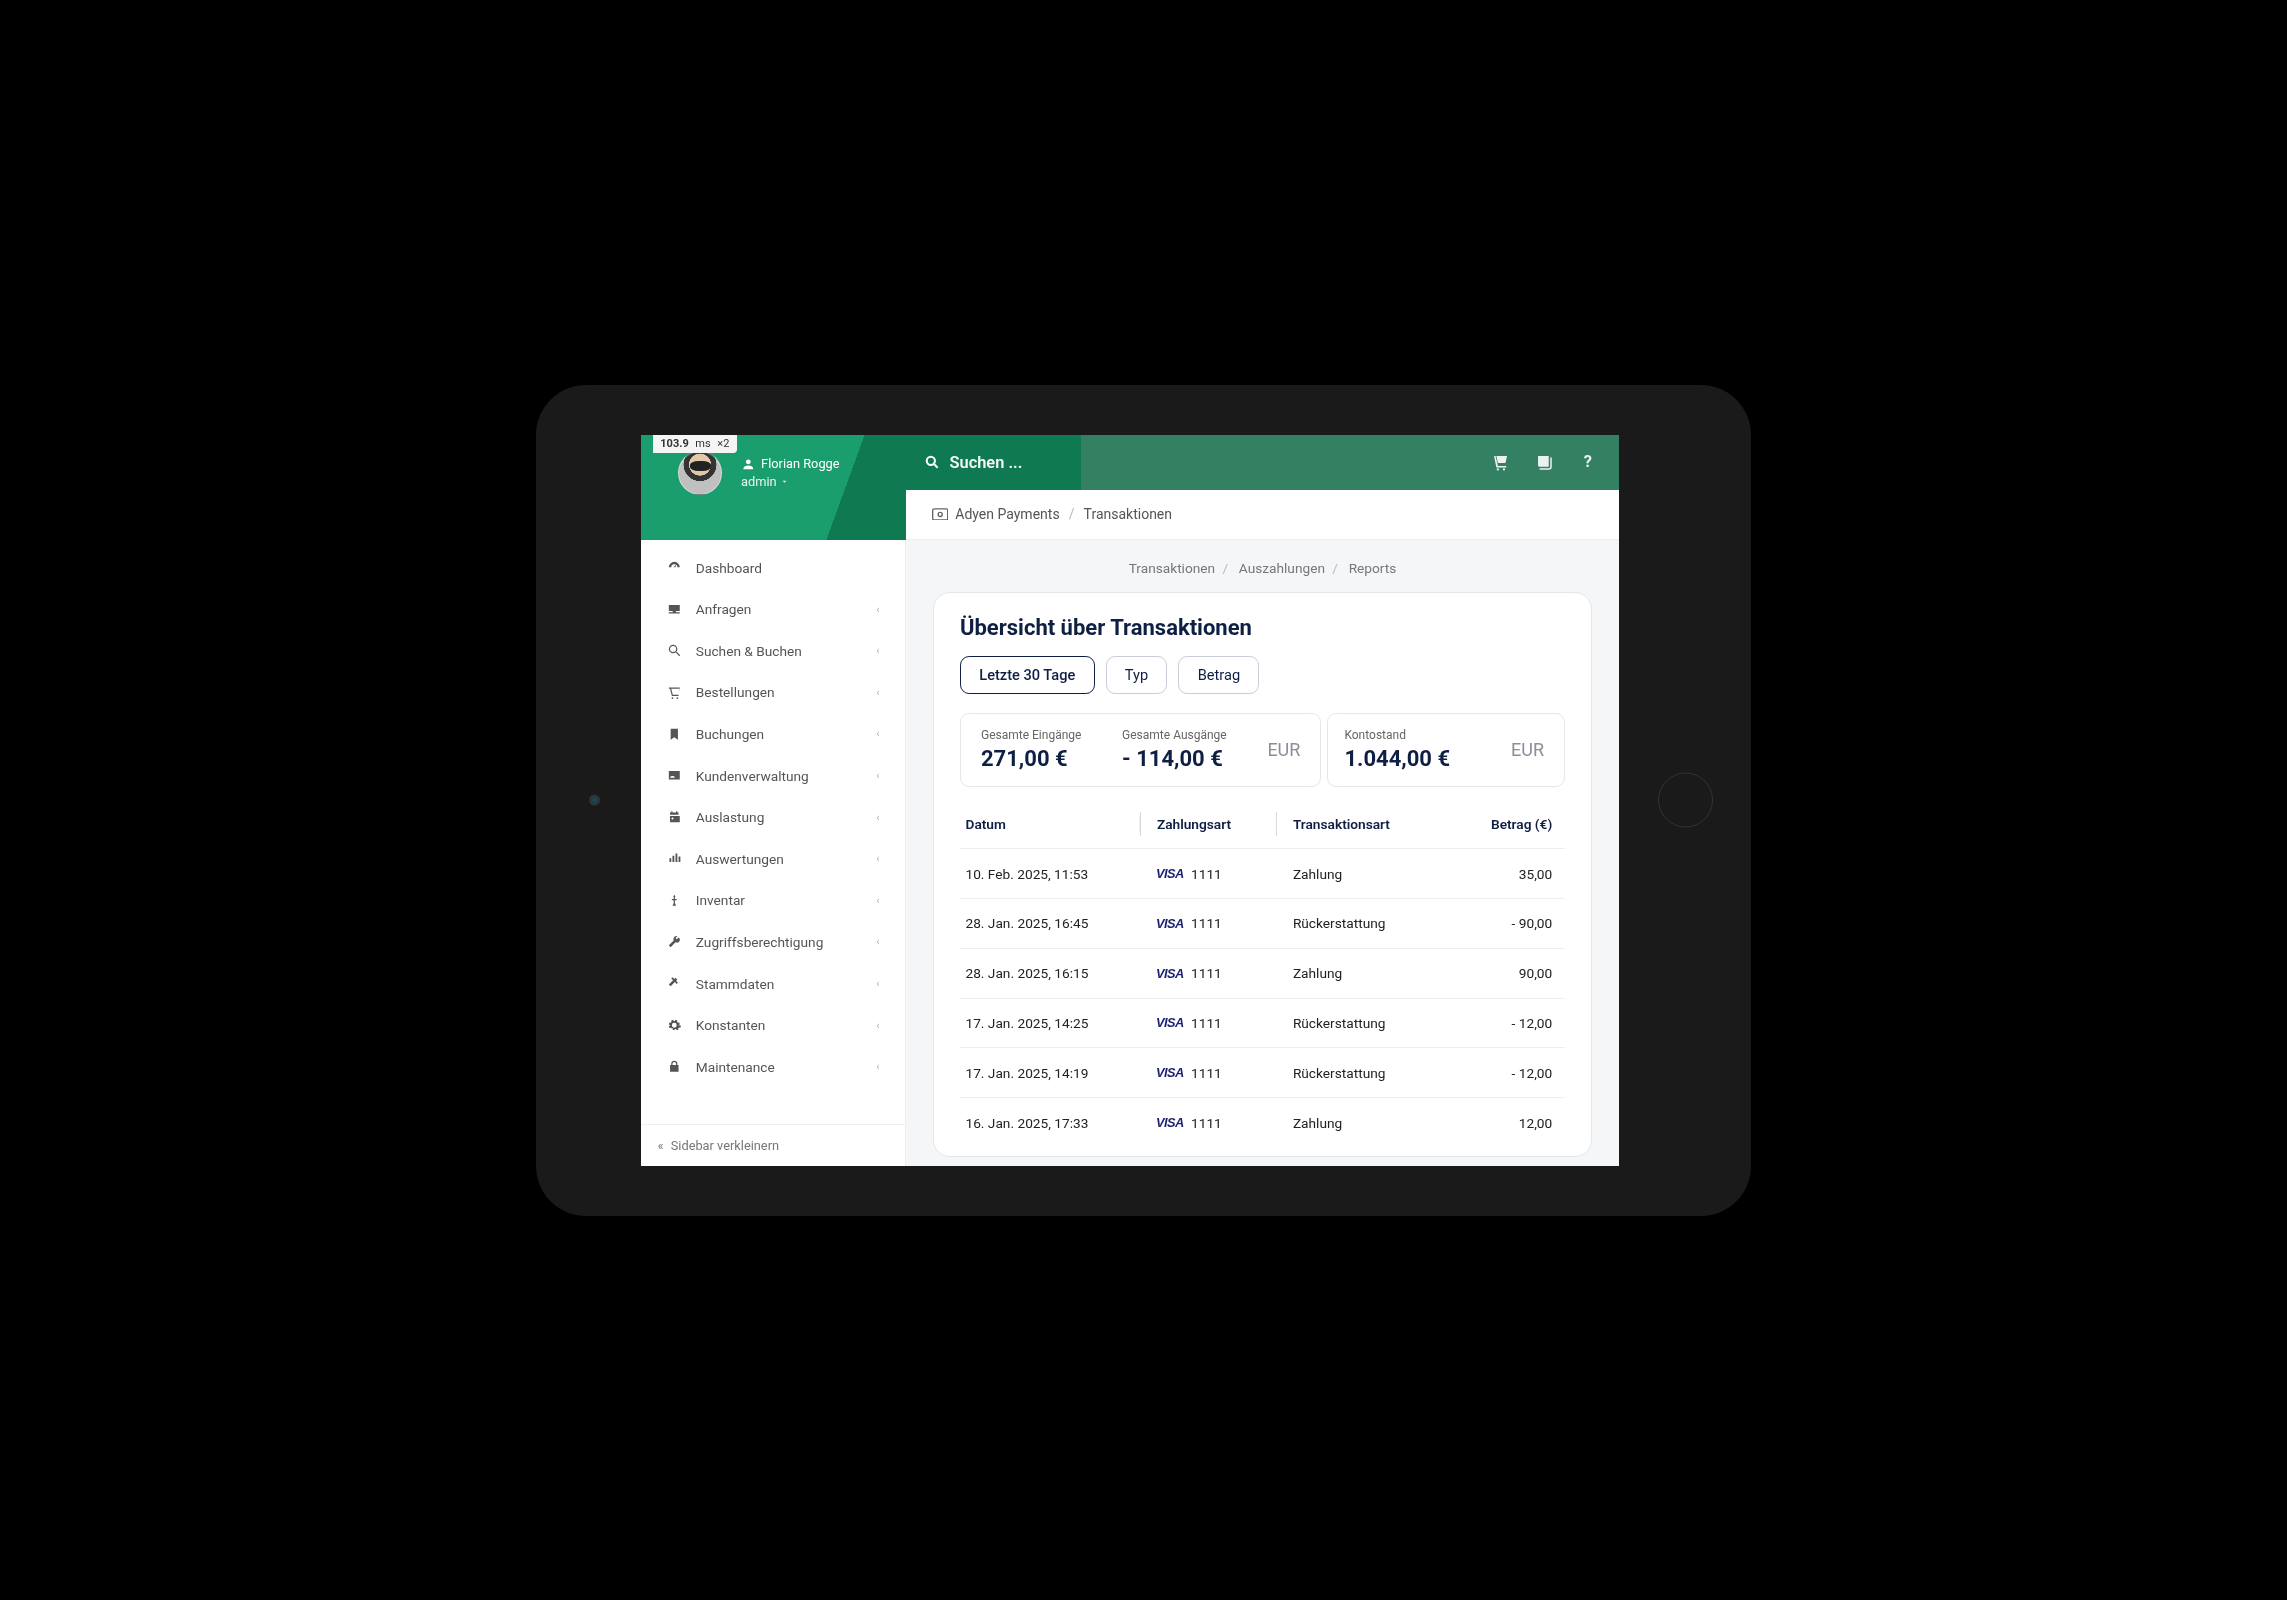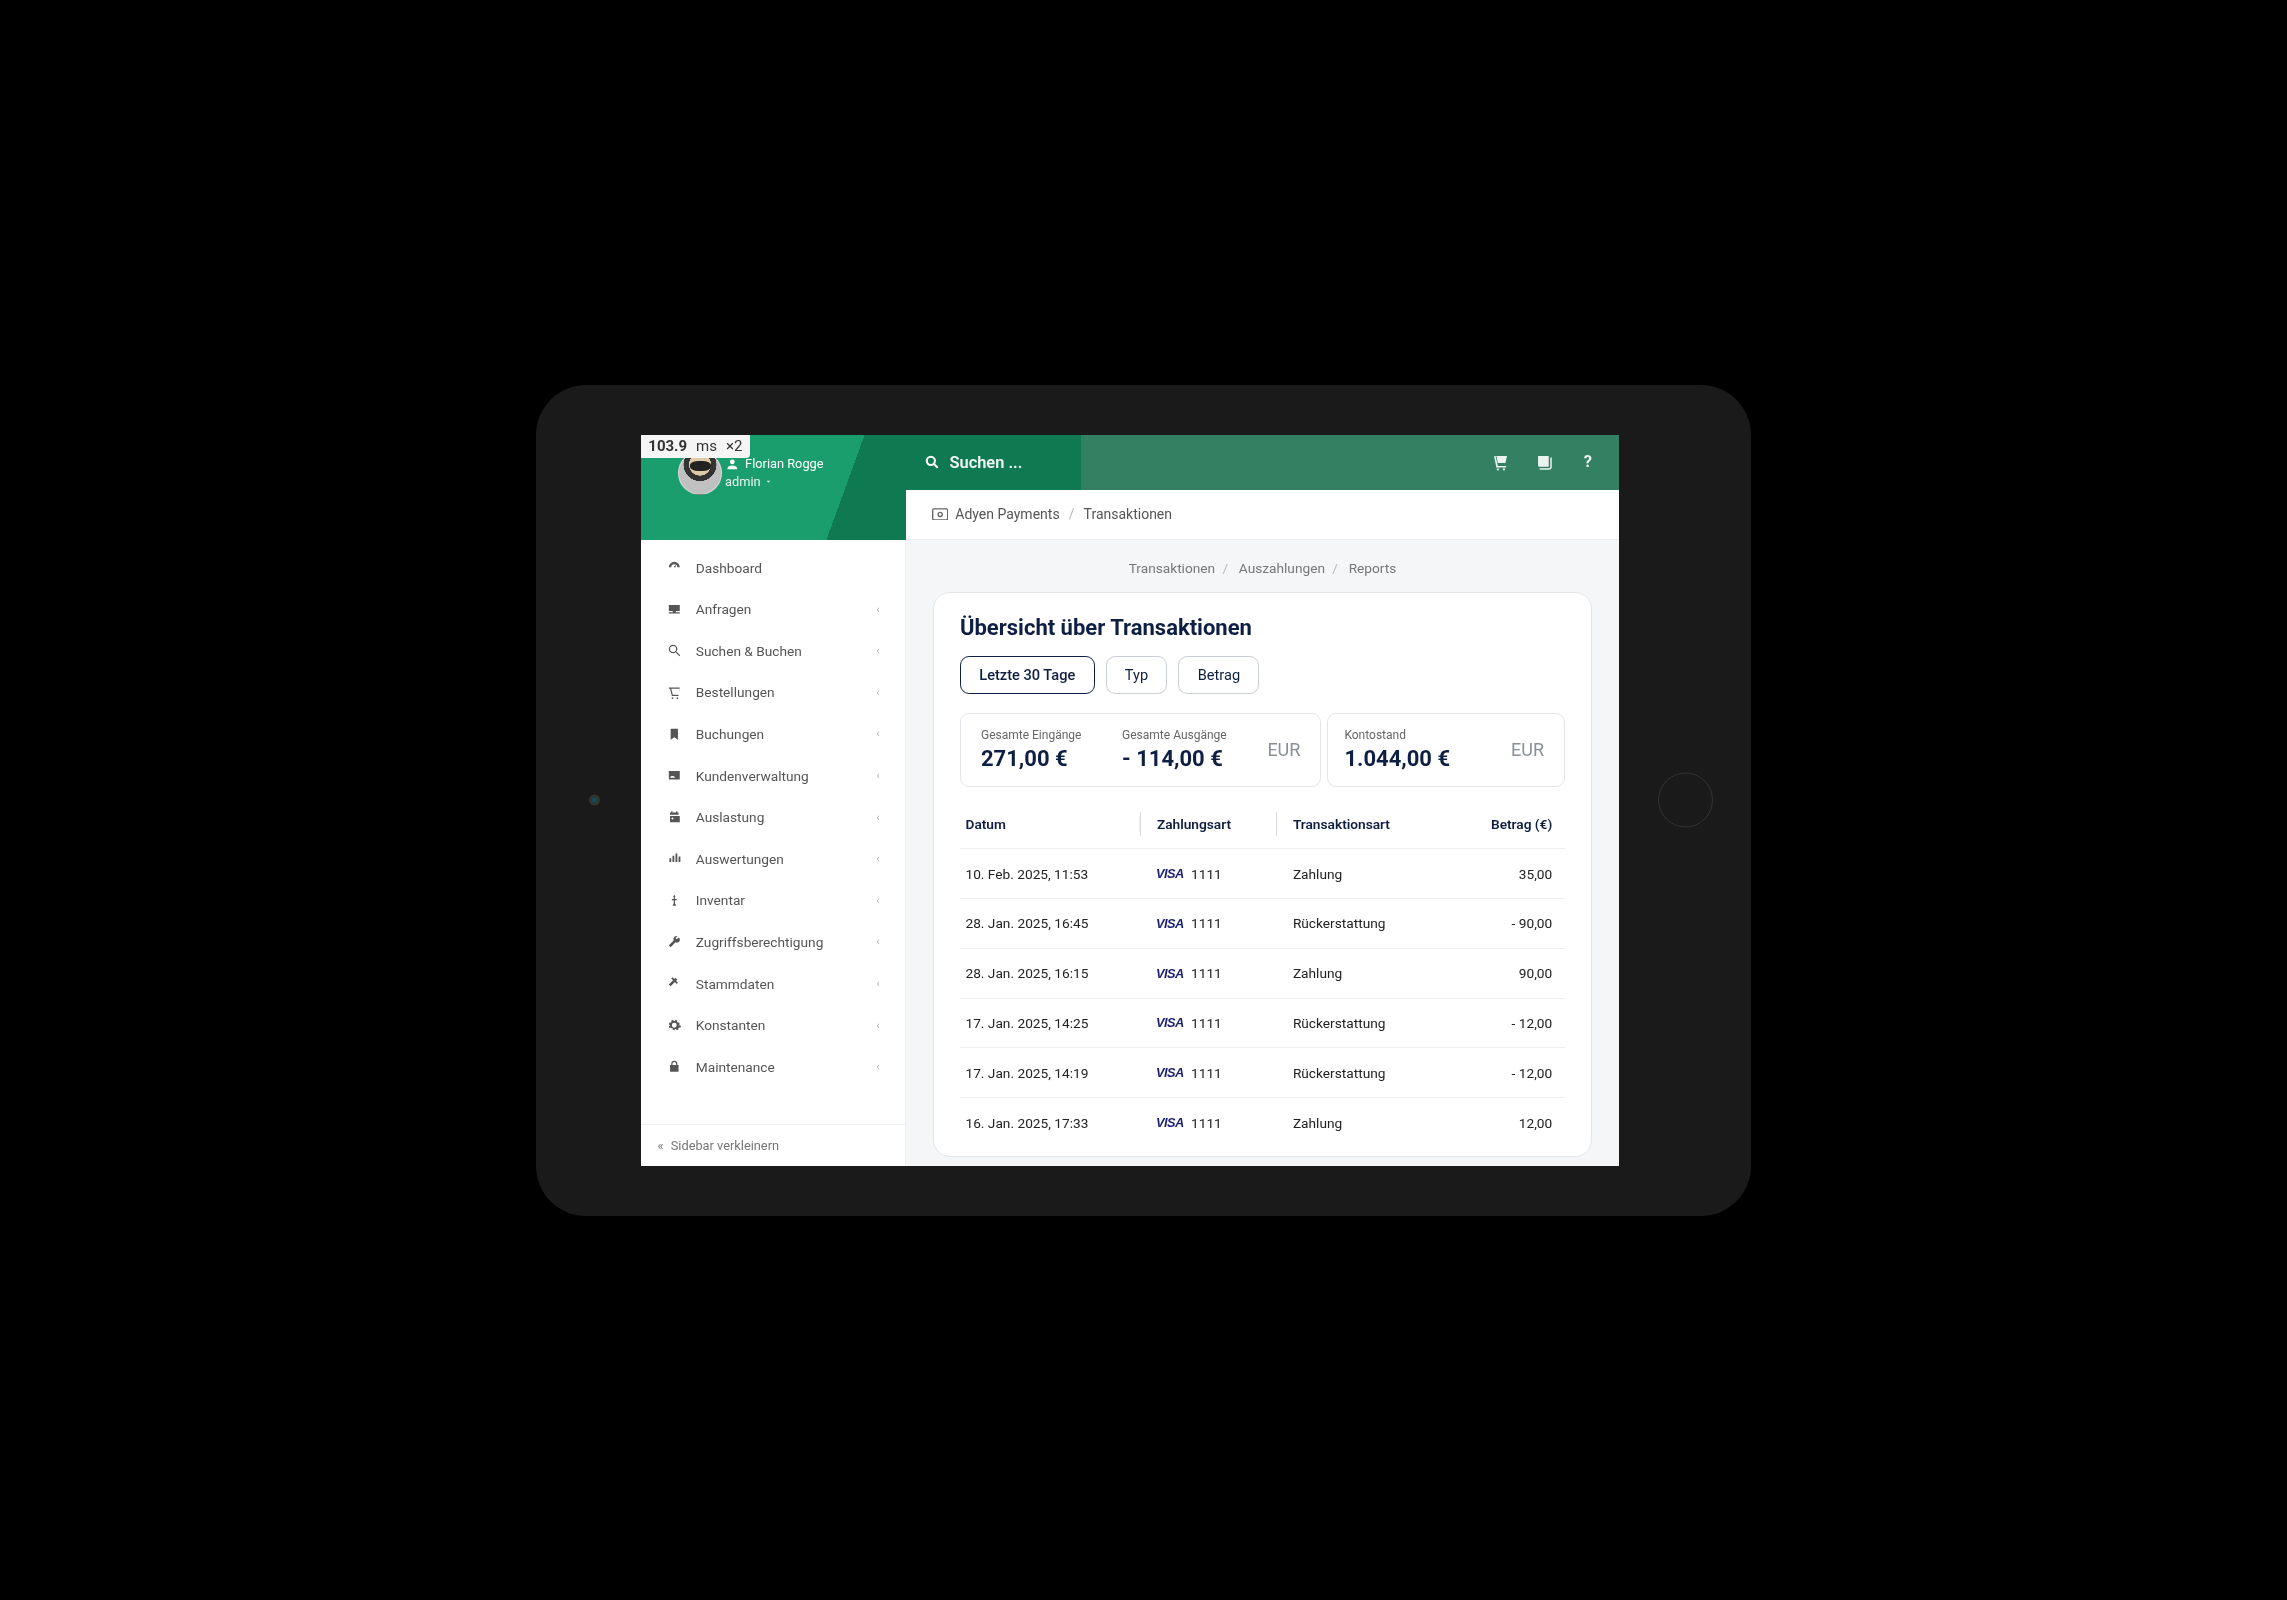--- a/index.html
+++ b/index.html
@@ -6,26 +6,26 @@
 body { background: #000; display: flex; align-items: center; justify-content: center; min-height: 100vh; padding: 18.3px; }
 
 
 .tablet-frame { background: #1a1a1a; border-radius: 50px; padding: 50px 105px; position: relative; width: 1215px; }
 .tablet-camera { position: absolute; left: 53px; top: 50%; transform: translateY(-50%); width: 11px; height: 11px; border-radius: 50%; background: #333; display: flex; align-items: center; justify-content: center; }
 .tablet-camera::after { content: ""; width: 5.5px; height: 5.5px; border-radius: 50%; background: #0d4a5c; }
 .tablet-home { position: absolute; right: 38px; top: 50%; transform: translateY(-50%); width: 55px; height: 55px; border-radius: 50%; border: 1.8px solid #333; }
 .tablet-screen { background: #fff; width: 978px; height: 731px; overflow: hidden; position: relative; }
 
 
-.perf-badge { position: absolute; top: 0; left: 0; background: #f5f5f5; color: #333; font-size: 15px; padding: 2.7px 7.3px; font-family: monospace; border-bottom-right-radius: 3.7px; z-index: 10; }
+.perf-badge { position: absolute; top: 0; left: 12px; background: #f5f5f5; color: #333; font-size: 11px; padding: 2.7px 7.3px; font-family: monospace; border-bottom-right-radius: 3.7px; z-index: 10; }
 
 
 .header { background: linear-gradient(110deg, #1a9e6e 0%, #1a9e6e 22%, #0f7a52 22%, #0f7a52 100%); height: 105px; position: relative; display: flex; align-items: flex-start; overflow: hidden; }
 .header-overlay { position: absolute; right: 0; top: 0; width: 55%; height: 100%; background: rgba(120,140,130,0.35); }
-.user-block { display: flex; align-items: center; gap: 3px; padding: 16.4px 16.4px 0 37px; position: relative; z-index: 2; }
+.user-block { display: flex; align-items: center; gap: 19px; padding: 16.4px 16.4px 0 37px; position: relative; z-index: 2; }
 .avatar { width: 44px; height: 44px; border-radius: 50%; background: #c0c0c0; border: 1.8px solid rgba(255,255,255,0.4); background-image: radial-gradient(circle at 50% 30%, #e0c9a6 0%, #e0c9a6 30%, #333 31%, #333 45%, transparent 46%); position: relative; overflow: hidden; }
 .avatar::after { content: ""; position: absolute; top: 22%; left: 25%; width: 50%; height: 24%; background: #222; border-radius: 40%; } 
 .user-text { color: #fff; font-size: 12.8px; line-height: 1.4; }
 .user-name-row { display: flex; align-items: center; gap: 5.5px; }
 .user-role-row { display: flex; align-items: center; gap: 3.7px; color: rgba(255,255,255,0.9); }
 .search-row { position: absolute; left: 283px; top: 18.3px; display: flex; align-items: center; gap: 9.1px; color: #fff; z-index: 2; }
 .search-row input { background: transparent; border: none; color: #fff; font-size: 16.4px; font-weight: 600; outline: none; width: 201px; }
 .search-row input::placeholder { color: #fff; opacity: 0.95; font-weight: 600; }
 .header-icons { position: absolute; right: 22px; top: 18.3px; display: flex; gap: 25.6px; z-index: 3; color: #fff; opacity: 0.9; }
 .icon { display: inline-flex; width: 14.6px; height: 14.6px; }

